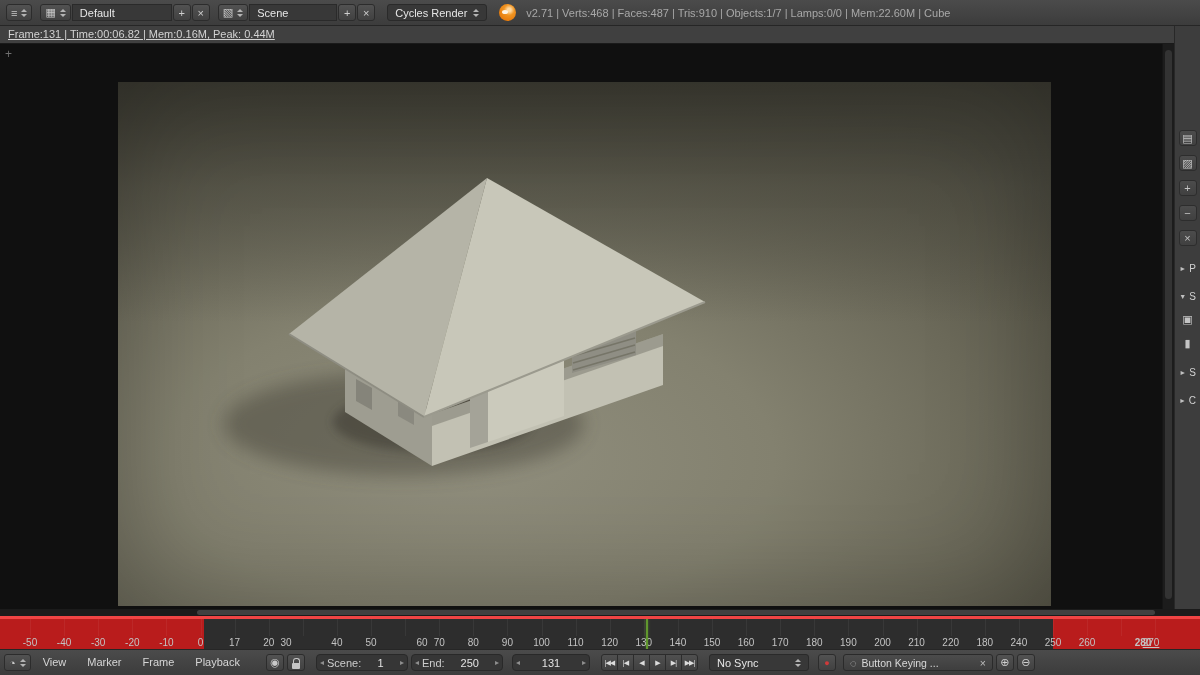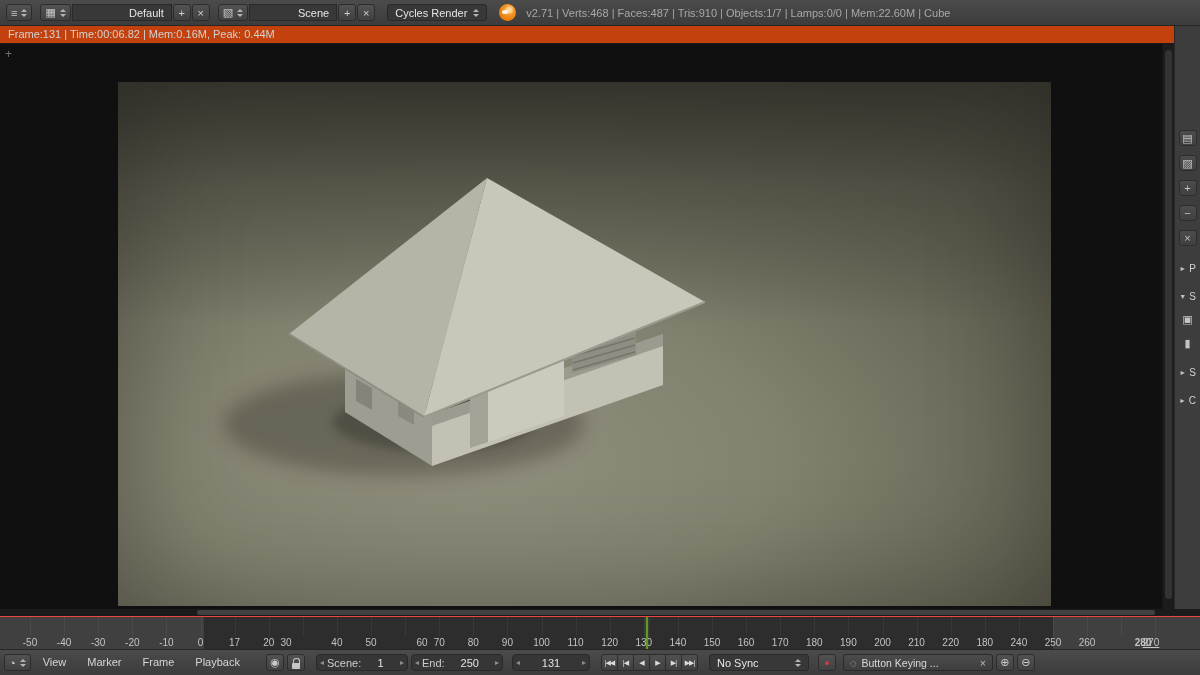--- a/index.html
+++ b/index.html
@@ -11,36 +11,36 @@
   .top-header { flex:0 0 26px; border-bottom:1px solid #262626; padding:0 6px; gap:2px; }
   .bottom-header { flex:0 0 23px; border-top:1px solid #262626; padding:0 4px; gap:3px; }
   .menu { padding:0 9px; line-height:25px; color:#d6d6d6; cursor:default; white-space:nowrap; }
 
   .hbtn { height:17px; background:linear-gradient(#525252,#414141); border:1px solid #2c2c2c; border-radius:3px;
           display:inline-flex; align-items:center; justify-content:center; padding:0 4px; color:#cfcfcf; font-size:10px; }
   .sq { width:18px; padding:0; font-size:11px; }
   .fieldd { height:17px; background:#383838; border:1px solid #2a2a2a; border-radius:3px; display:inline-flex;
             align-items:center; padding:0 7px; color:#e6e6e6; font-size:11px; white-space:nowrap; }
   .wgroup { display:inline-flex; align-items:center; gap:1px; margin-left:6px; }
-  .wfield { border-radius:0;justify-content:flex-end; }
+  .wfield { border-radius:0; }
   .stepper { display:inline-flex; flex-direction:column; gap:2px; margin-left:4px; }
   .tri-up { width:0; height:0; border-left:3px solid transparent; border-right:3px solid transparent; border-bottom:3px solid #b5b5b5; }
   .tri-down { width:0; height:0; border-left:3px solid transparent; border-right:3px solid transparent; border-top:3px solid #b5b5b5; }
   .glyph { font-size:11px; color:#c9c9c9; }
   .blender-logo { width:17px; height:17px; margin-left:10px; border-radius:50%;
                   background:radial-gradient(circle at 60% 35%, #ffd9a0 0 12%, #f09422 35%, #e87d0d 70%, #b85e04 100%);
                   position:relative; flex:none; }
   .blender-logo:before { content:""; position:absolute; left:3px; top:6px; width:6px; height:4px; border-radius:50%; background:#fdf4e6; }
   .stats { margin-left:8px; color:#a8a8a8; font-size:11px; white-space:nowrap; }
 
   
   .main-row { flex:1 1 auto; display:flex; min-height:0; }
   .image-editor { position:relative; flex:1 1 auto; background:#101010; }
-  .render-info-bar { height:18px; background:#c2410c; border-bottom:1px solid #1a1a1a; color:#d2d2d2;
-                     font-size:11px; line-height:17px; padding-left:8px; }
+  .render-info-bar { height:18px; background:#404040; border-bottom:1px solid #1a1a1a; color:#d2d2d2;
+                     font-size:11px; line-height:17px; padding-left:8px;text-decoration:underline; }
   .viewport { position:absolute; left:0; right:12px; top:18px; bottom:0; background:#101010; overflow:hidden; }
   .render-image { position:absolute; left:118px; top:38px; width:933px; height:524px;
     background:
       linear-gradient(180deg, rgba(60,59,50,0.95) 0%, rgba(72,71,61,0.55) 20%, rgba(0,0,0,0) 46%),
       radial-gradient(ellipse 85% 78% at 38% 72%, #908e7d 0%, #83816f 38%, #6c6a5a 66%, #595749 88%, #4d4c41 100%);
     box-shadow: inset 0 0 120px rgba(0,0,0,0.28); }
   .render-image svg { position:absolute; inset:0; }
   .corner-plus { position:absolute; left:5px; top:3px; color:#6f6f6f; font-size:12px; }
   .v-scroll { position:absolute; right:0; top:18px; bottom:0; width:12px; background:#1c1c1c; border-left:1px solid #151515; }
   .v-handle { position:absolute; left:2px; right:2px; top:6px; bottom:10px; background:#333333; border-radius:4px; }
@@ -51,21 +51,21 @@
   .picon { width:18px; height:16px; display:flex; align-items:center; justify-content:center;
            color:#c4c4c4; font-size:11px; background:linear-gradient(#4c4c4c,#404040); border:1px solid #2d2d2d; border-radius:3px; }
   .ppanel { display:flex; align-items:center; gap:3px; color:#d2d2d2; font-size:10px; margin-top:8px; }
   .parrow { font-size:7px; color:#c0c0c0; }
   .pitem { color:#c4c4c4; font-size:11px; margin-top:2px; }
 
   
   .timeline { flex:0 0 40px; background:#232323; position:relative; }
   .tl-scroll { height:7px; background:#1b1b1b; position:relative; }
   .tl-handle { position:absolute; top:1px; bottom:1px; left:197px; width:958px; background:#404040; border-radius:3px; }
-  .tl-canvas { position:relative; height:33px; background:#404040; border-top:1px solid #ef4444; overflow:hidden; }
+  .tl-canvas { position:relative; height:33px; background:#b91c1c; border-top:3px solid #ef4444; overflow:hidden; }
   .tl-range { position:absolute; top:0; bottom:0; background:#2d2d2d; }
   .tl-grid { position:absolute; top:0; bottom:13px; width:1px; background:rgba(255,255,255,0.055); }
   .tl-tick { position:absolute; bottom:1px; transform:translateX(-50%); font-size:10px; color:#c3c3c3; }
   .tl-cfline { position:absolute; top:0; bottom:0; width:2px; background:#61982e; box-shadow:0 0 3px rgba(120,190,60,0.5); }
 
   
   .numfield { height:17px; background:#363636; border:1px solid #292929; border-radius:4px; display:inline-flex;
               align-items:center; padding:0 3px; gap:3px; color:#e3e3e3; font-size:11px; }
   .numfield .sidearrow { font-size:8px; color:#8f8f8f; }
   .numfield .lab { color:#cdcdcd; }

